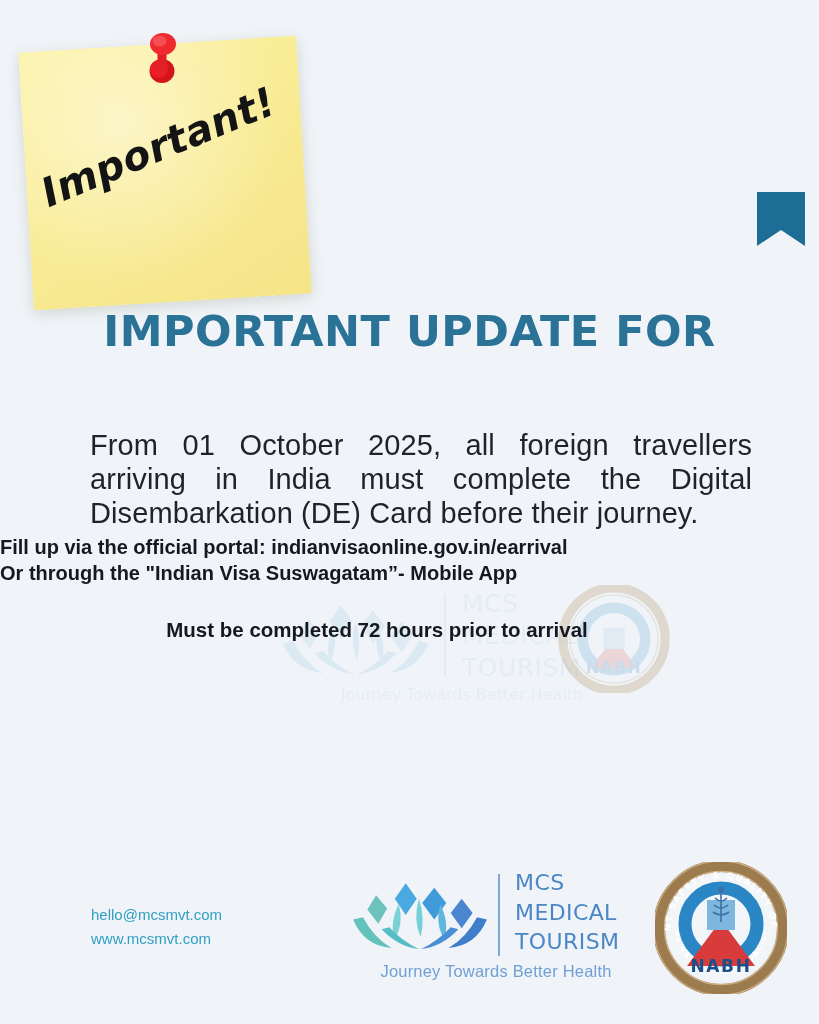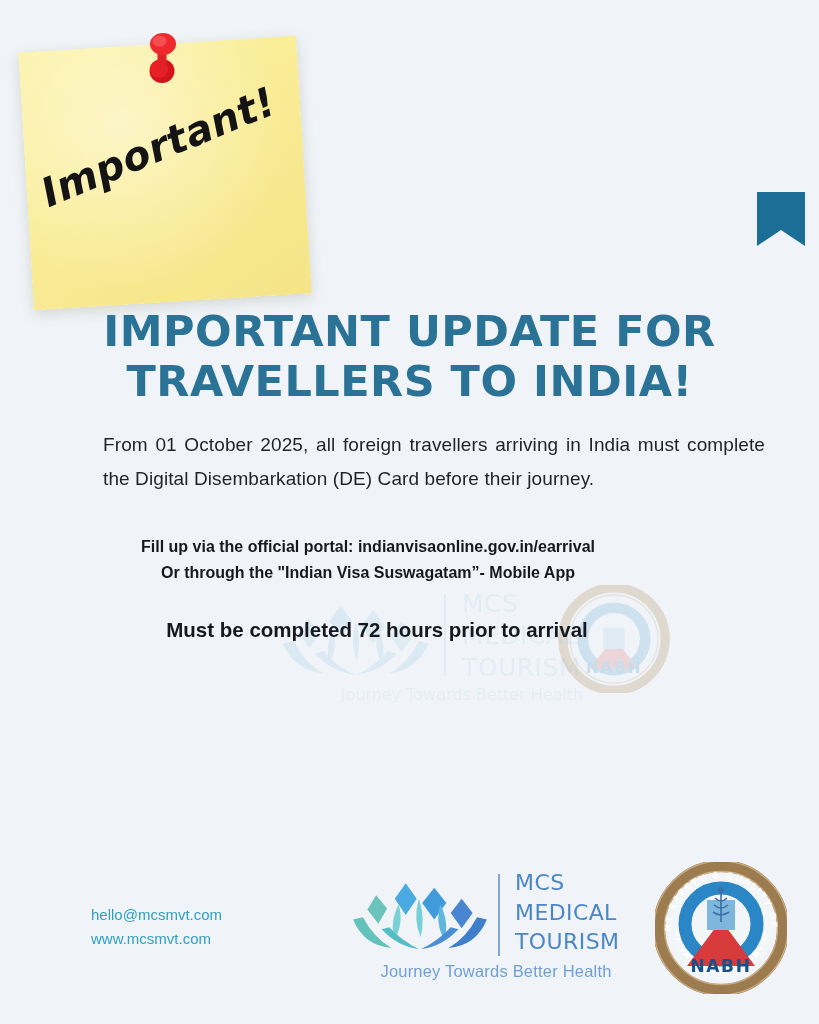--- a/index.html
+++ b/index.html
@@ -94,40 +94,40 @@
     font-size: 43px;
     line-height: 50px;
     letter-spacing: 0.5px;
     color: #2a7296;
   }
   .title .ln { display: block; }
 
   
   .lead {
     position: absolute;
-    left: 103px;
+    left: 90px;
     top: 428px;
     width: 662px;
     text-align: justify;
     text-align-last: left;
-    font-size: 19px;
+    font-size: 29px;
     line-height: 34px;
     color: #1e2329;
     letter-spacing: 0.1px;
   }
 
   
   .portal {
     position: absolute;
     left: 0;
     top: 534px;
     width: 736px;
-    text-align: center;
-    font-weight: 700;
-    font-size: 16px;
+    text-align: left;
+    font-weight: 700;
+    font-size: 20px;
     line-height: 26px;
     color: #15191f;
   }
   .portal .ln { display: block; }
 
   .deadline {
     position: absolute;
     left: 0;
     top: 618px;
     width: 718px;
@@ -259,21 +259,20 @@
     <ellipse cx="23" cy="16" rx="13" ry="11" fill="#ee2a2f"></ellipse>
     <ellipse cx="19.5" cy="13" rx="7" ry="5.5" fill="#f6565a" opacity="0.8"></ellipse>
   </svg>
 
   <svg class="bookmark" viewBox="0 0 48 54">
     <path d="M0 0 H48 V54 L24 38 L0 54 Z" fill="#1d6e96"></path>
   </svg>
 
   <div class="title">
     <span class="ln">IMPORTANT UPDATE FOR</span>
-    <span class="ln">TRAVELLERS TO INDIA!</span>
   </div>
 
   <p class="lead">From 01 October 2025, all foreign travellers arriving in India must complete the Digital Disembarkation (DE) Card before their journey.</p>
 
   <svg class="watermark" viewBox="0 0 400 118">
     <g transform="translate(18,6) scale(0.62)">
       <g fill="#79b7d8">
         <path d="M98 18 L116 44 L98 72 L80 44 Z"></path>
         <path d="M150 26 L170 52 L150 80 L130 52 Z" opacity="0.9"></path>
         <path d="M46 40 L64 62 L48 88 L30 64 Z" opacity="0.9"></path>

